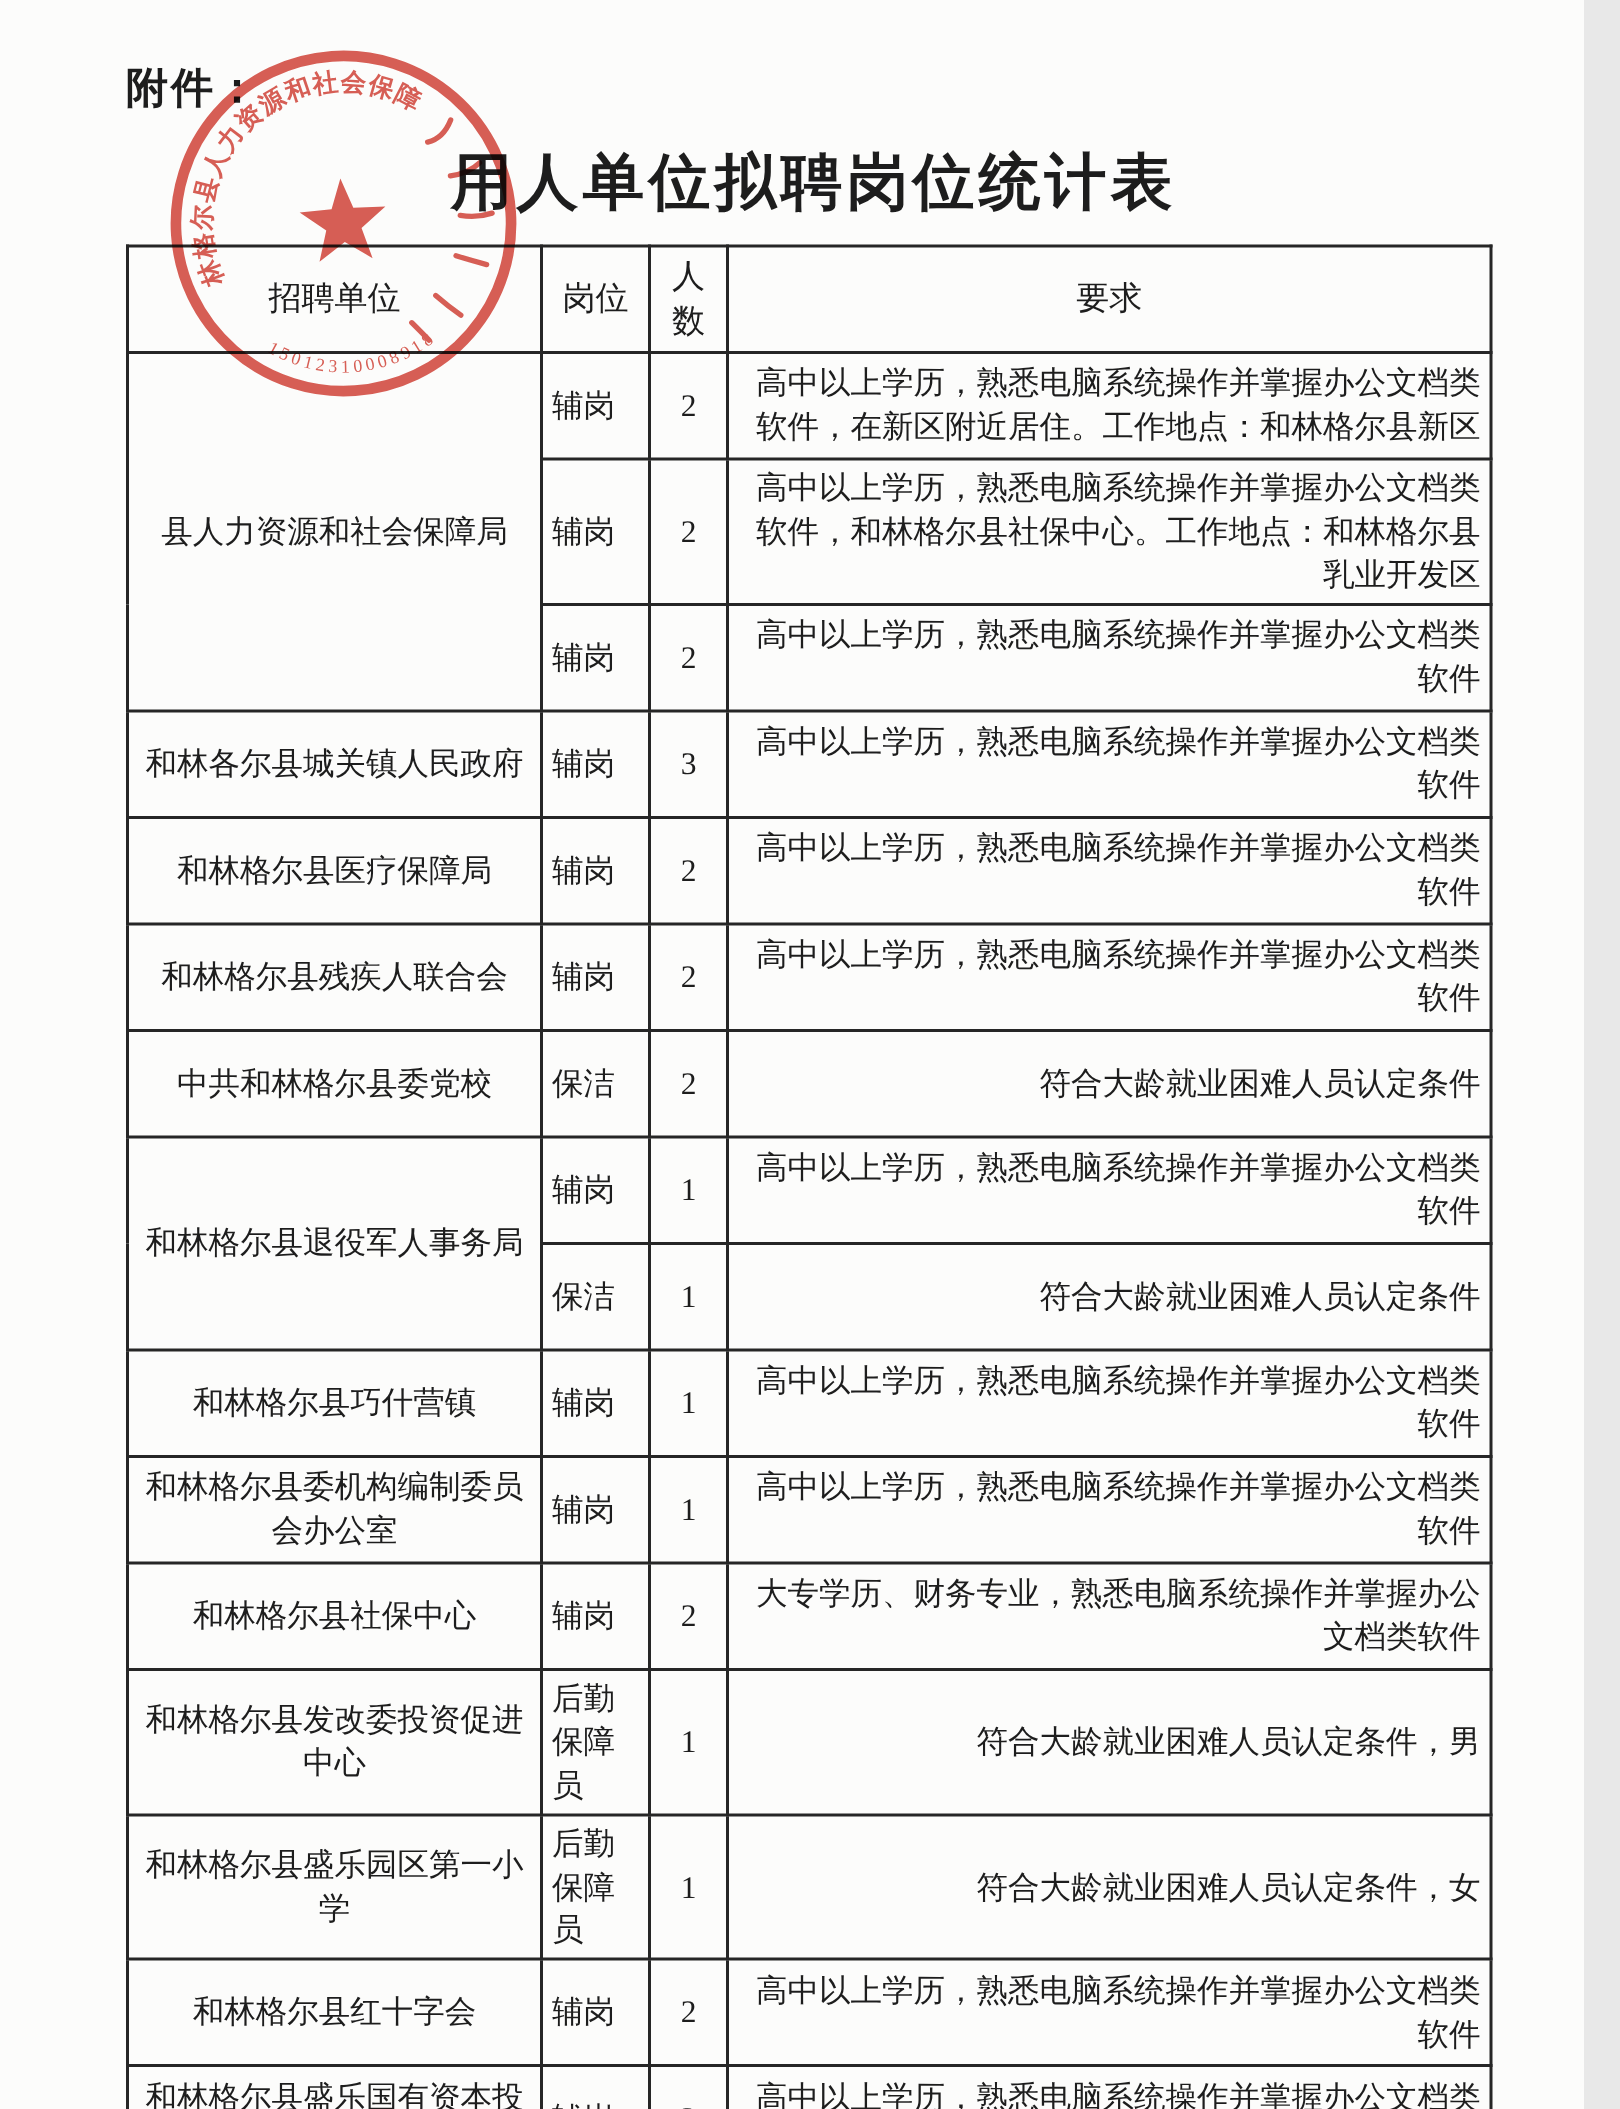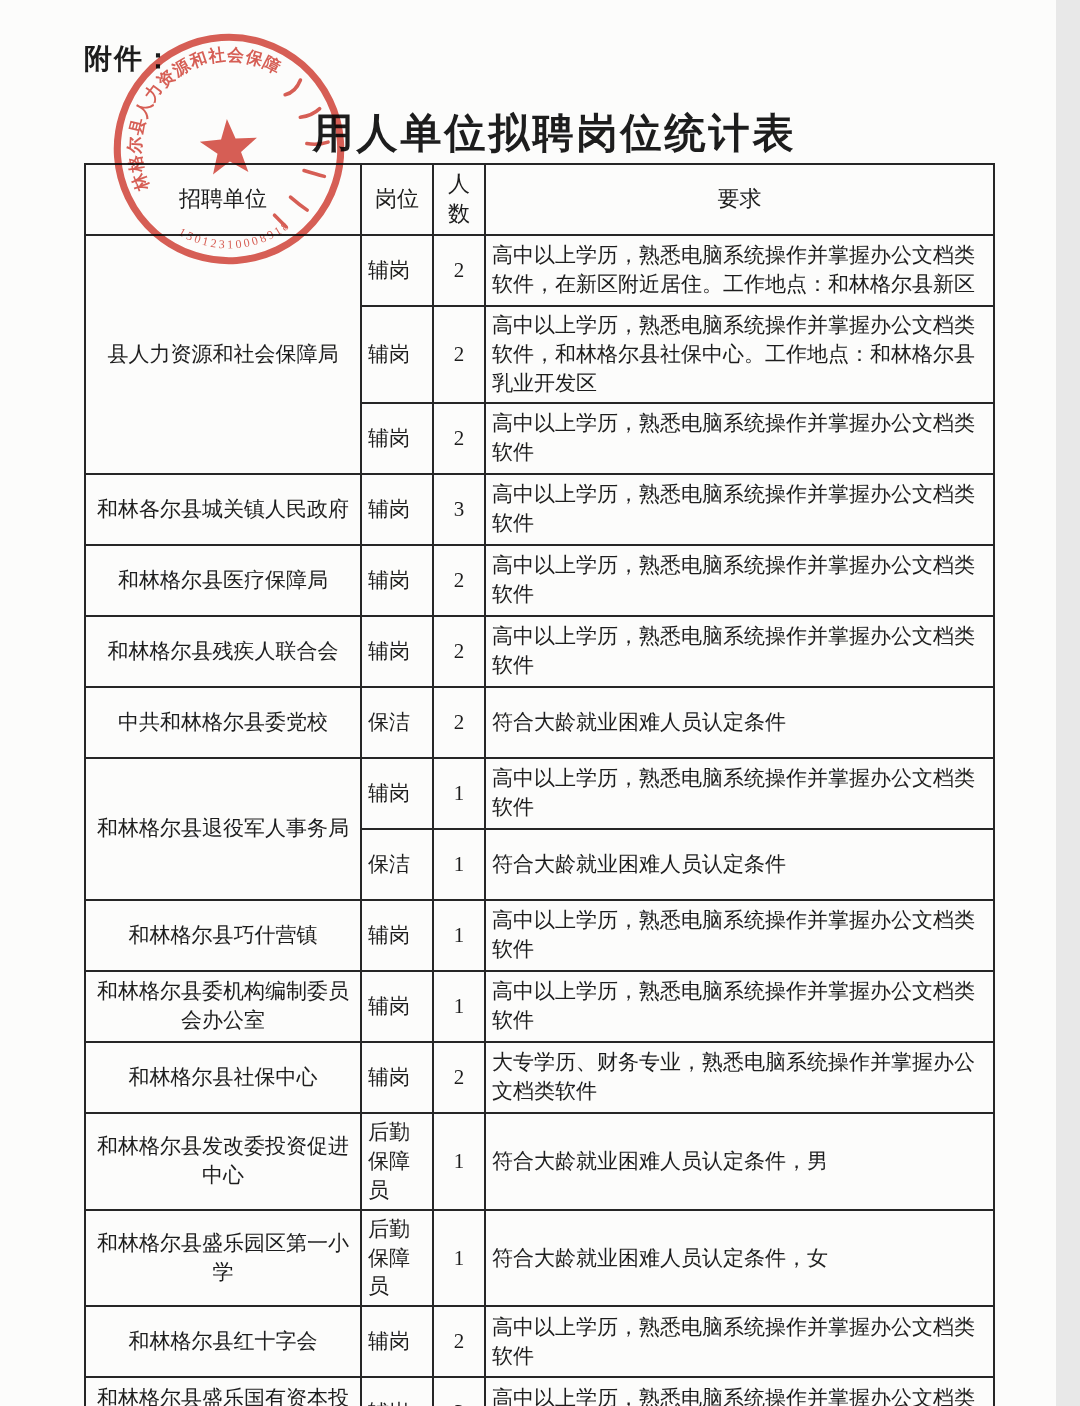--- a/index.html
+++ b/index.html
@@ -10,41 +10,41 @@
     font-family:"Liberation Serif","DejaVu Serif",serif;
     color:#1d1d1d;
     overflow:hidden;
   }
   .attachment{
     position:absolute;left:84px;top:40px;
     font-size:28px;font-weight:bold;letter-spacing:2px;
   }
   .title{
     position:absolute;left:84px;top:90px;width:909px;
-    margin:16px;text-align:center;
+    margin:4px;text-align:center;
     font-size:41px;font-weight:bold;letter-spacing:3px;
   }
   table.jobs{
     position:absolute;left:84px;top:163px;width:909px;
     border-collapse:collapse;table-layout:fixed;
     font-size:21px;
   }
   table.jobs th, table.jobs td{
     border:2px solid #262626;
     vertical-align:middle;
     padding:4px 6px;
     line-height:1.38;
   }
   table.jobs thead tr{height:58px;margin-left:31px;}
   table.jobs tbody tr{height:71px;}
   table.jobs th{font-weight:normal;font-size:22px;text-align:center;}
   td.unit{text-align:center;padding:4px 10px;}
   td.post{text-align:left;}
   td.count{text-align:center;font-family:"Liberation Serif","DejaVu Serif",serif;}
-  td.req{text-align:left;padding:4px 8px;}
+  td.req{text-align:right;padding:4px 8px;}
   .seal{
     position:absolute;left:96px;top:16px;
     width:266px;height:266px;
     opacity:.8;
     mix-blend-mode:multiply;
     transform:rotate(-4deg);
     pointer-events:none;
   }
   .seal text{font-family:"Liberation Serif","DejaVu Serif",serif;}
 </style>

